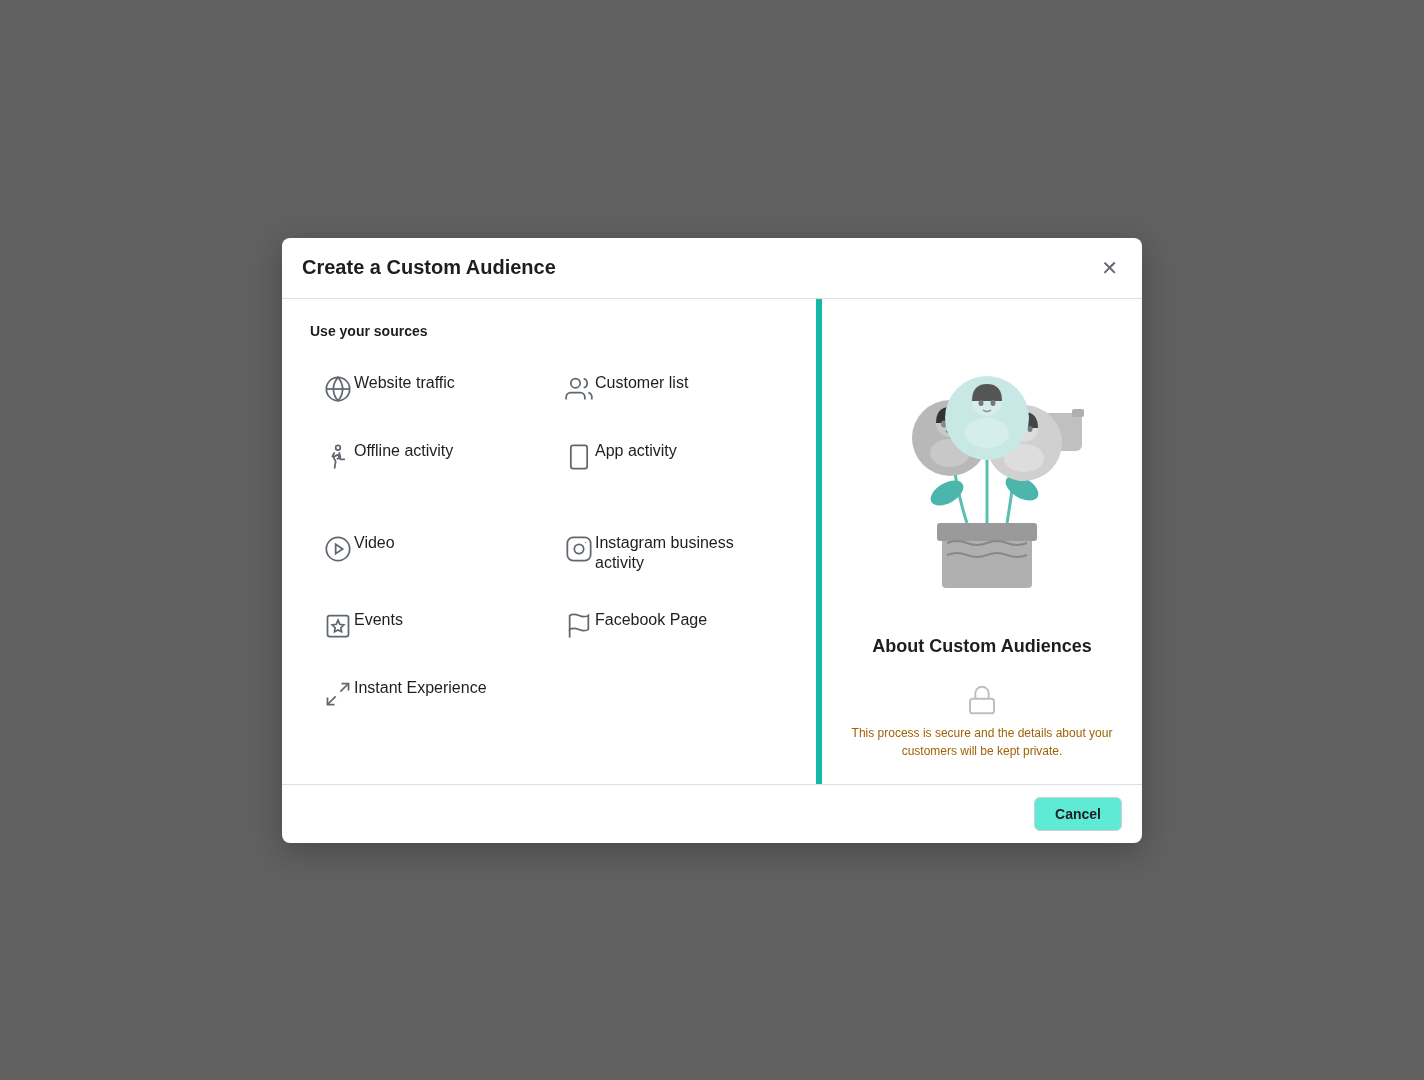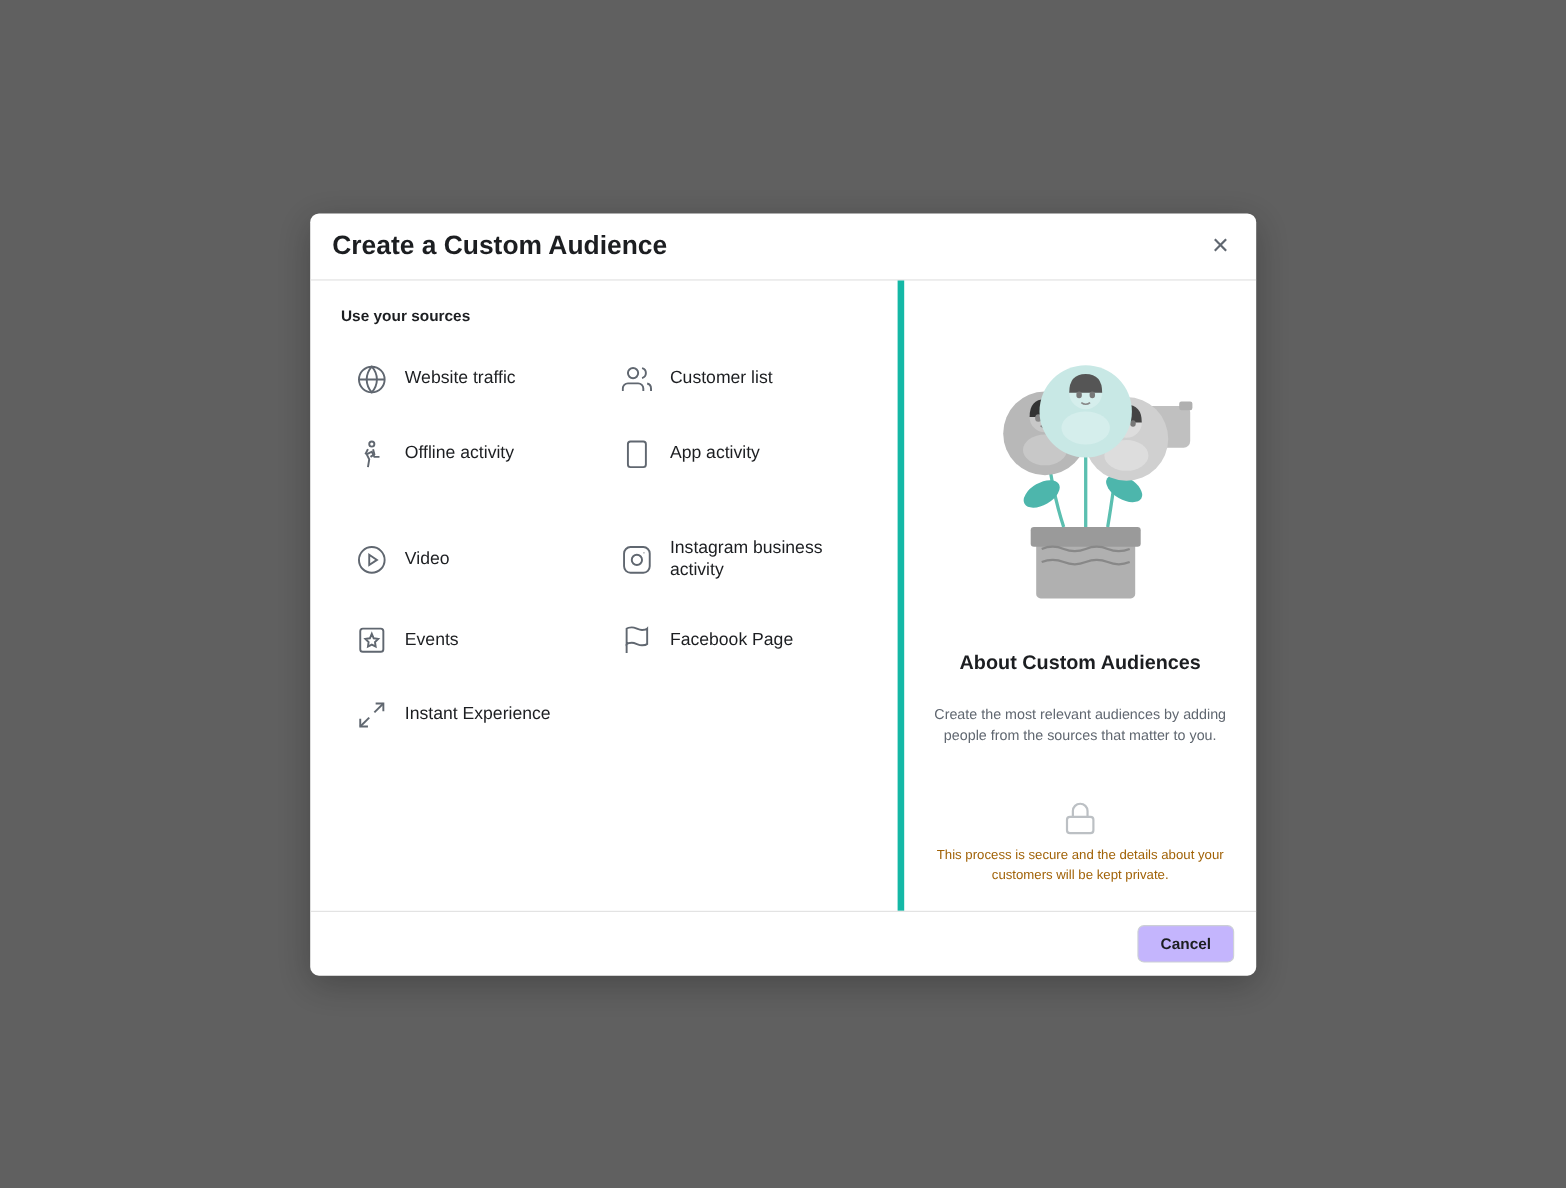--- a/index.html
+++ b/index.html
@@ -34,21 +34,21 @@
 
     .modal-header {
       display: flex;
       align-items: center;
       justify-content: space-between;
       padding: 16px 20px;
       border-bottom: 1px solid #e0e0e0;
     }
 
     .modal-title {
-      font-size: 24px;
+      font-size: 20px;
       font-weight: 600;
       color: #1c1e21;
     }
 
     .close-btn {
       background: none;
       border: none;
       cursor: pointer;
       font-size: 20px;
       color: #606770;
@@ -86,22 +86,21 @@
 
     .options-grid {
       display: grid;
       grid-template-columns: 1fr 1fr;
       gap: 0;
       margin-bottom: 8px;
     }
 
     .option-item {
       display: flex;
-      align-items: center;
-      gap: 14px;
+      align-items: flex-start;
       padding: 18px 12px;
       cursor: pointer;
       border-radius: 6px;
       transition: background 0.15s;
     }
 
     .option-icon {
       width: 32px;
       height: 32px;
       flex-shrink: 0;
@@ -167,21 +166,21 @@
     .modal-footer {
       padding: 12px 20px;
       border-top: 1px solid #e0e0e0;
       display: flex;
       justify-content: flex-end;
     }
 
     .cancel-btn {
       padding: 8px 20px;
       border: 1px solid #ccd0d5;
-      background: #c4b5fd;
+      background: #5eead4;
       border-radius: 6px;
       font-size: 14px;
       font-weight: 600;
       color: #1c1e21;
       cursor: pointer;
     }
   </style>
 </head>
 <body>
 
@@ -365,21 +364,20 @@
           <ellipse cx="125" cy="110" rx="22" ry="15" fill="#d5eeec"></ellipse>
 
           <path d="M110 78 Q110 61 125 61 Q140 61 140 78" fill="#555"></path>
 
           <ellipse cx="119" cy="80" rx="2.5" ry="3" fill="#777"></ellipse>
           <ellipse cx="131" cy="80" rx="2.5" ry="3" fill="#777"></ellipse>
           <path d="M121 87 Q125 90 129 87" stroke="#888" stroke-width="1.5" fill="none"></path>
         </svg>
 
         <div class="about-title">About Custom Audiences</div>
-        <div class="about-desc">Create the most relevant audiences by adding people from the sources that matter to you.</div>
 
         <div class="secure-section">
 
           <svg width="32" height="32" viewBox="0 0 24 24" fill="none" stroke="#bcc0c4" stroke-width="1.5">
             <rect x="3" y="11" width="18" height="11" rx="2" ry="2"></rect>
             <path d="M7 11V7a5 5 0 0 1 10 0v4"></path>
           </svg>
           <div class="secure-text">This process is secure and the details about your customers will be kept private.</div>
         </div>
 

